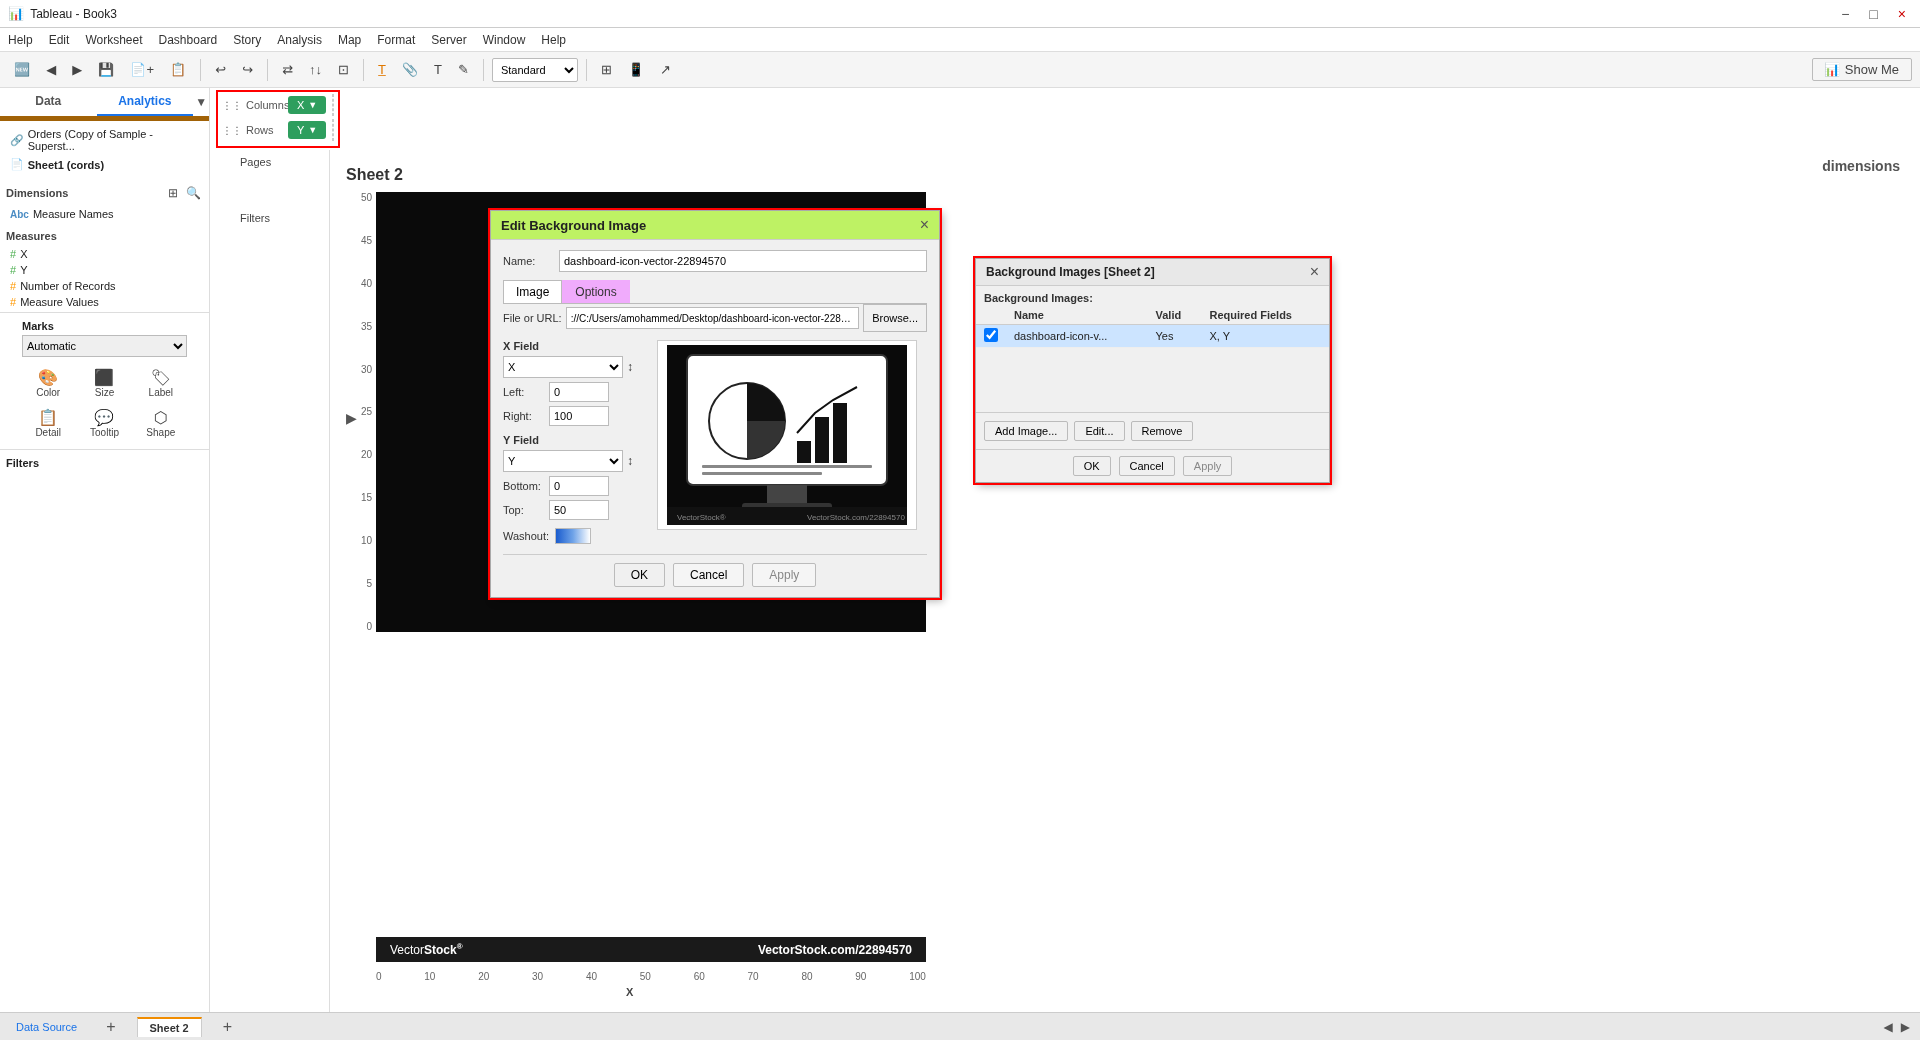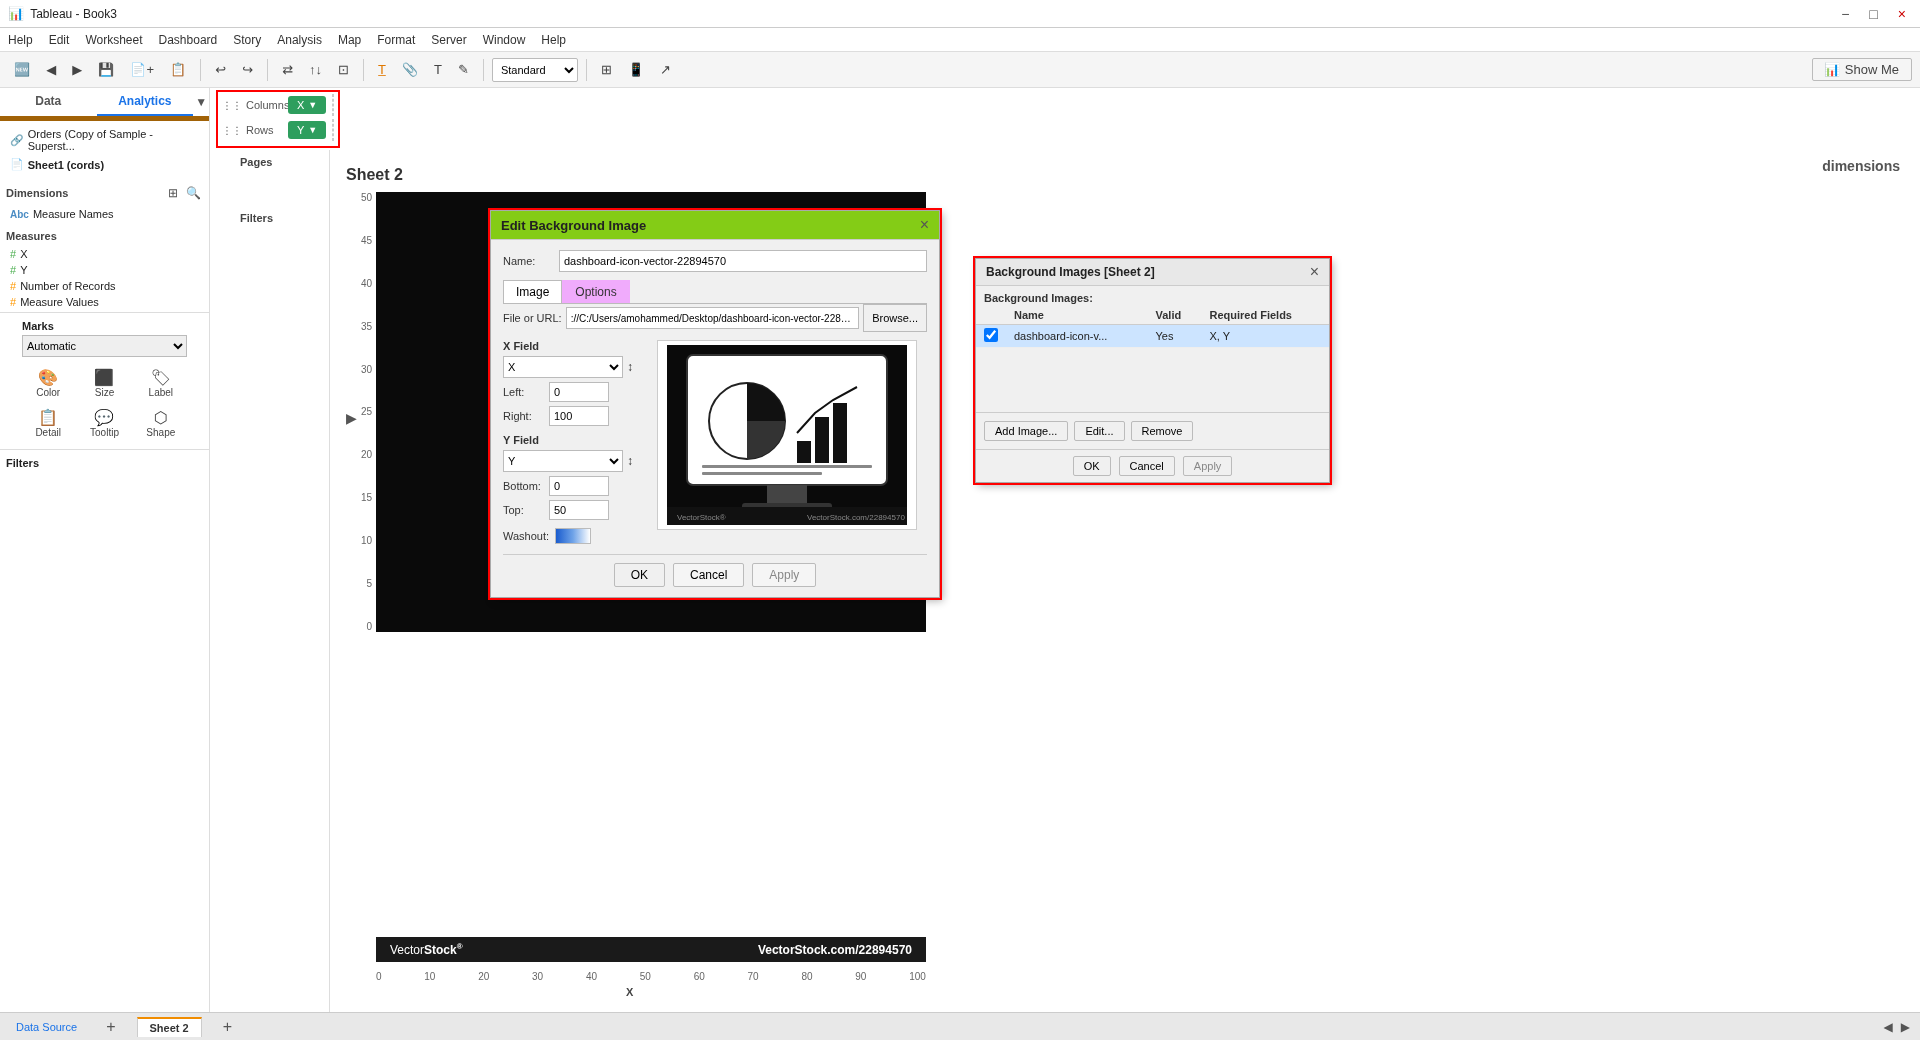--- a/index.html
+++ b/index.html
@@ -54,21 +54,21 @@
 
     
     #center-area { flex: 1; display: flex; flex-direction: column; background: #fff; overflow: hidden; }
     .shelf-row { display: flex; align-items: center; gap: 6px; margin-bottom: 3px; }
     .shelf-label { font-size: 11px; color: #555; width: 60px; display: flex; align-items: center; gap: 4px; }
     .shelf-pill { background: #2e9e5e; color: #fff; border-radius: 3px; padding: 2px 8px; font-size: 11px; display: flex; align-items: center; gap: 4px; cursor: pointer; border: 1px solid transparent; }
     .shelf-drop { border: 1px dashed #ccc; height: 22px; flex: 1; background: #fff; }
 
     
     #pages-filters { width: 120px; border-right: 1px solid #ddd; padding: 6px; font-size: 11px; }
-    .pf-header { font-weight: bold; margin-bottom: 4px; color: #444; padding-left: 24px; }
+    .pf-header { font-weight: normal; margin-bottom: 4px; color: #444; padding-left: 24px; }
 
     
     #canvas-wrapper { display: flex; flex: 1; overflow: hidden; }
     #canvas-area { flex: 1; background: #fff; padding: 16px; position: relative; overflow: hidden; }
     .sheet-title { font-size: 16px; font-weight: bold; color: #333; margin-bottom: 8px; }
 
     
     #chart-container { position: relative; width: 100%; height: calc(100% - 40px); }
 
     
@@ -83,21 +83,21 @@
     .sheet-tab { background: #fff; border: 1px solid #ccc; border-bottom: none; padding: 3px 12px; font-size: 11px; cursor: pointer; color: #333; }
     .sheet-tab.active { background: #fff; border-top: 2px solid #f08c00; font-weight: bold; }
     .tab-add-btn { background: none; border: none; font-size: 16px; cursor: pointer; color: #555; padding: 0 4px; }
     #data-source-tab { font-size: 11px; color: #1a73e8; cursor: pointer; padding: 3px 8px; }
 
     
     .dialog-overlay { position: fixed; top: 0; left: 0; width: 100%; height: 100%; pointer-events: none; }
 
     
     #edit-bg-dialog { position: absolute; top: 210px; left: 490px; width: 450px; background: #f0f0f0; border: 1px solid #aaa; box-shadow: 3px 3px 8px rgba(0,0,0,0.3); z-index: 100; pointer-events: all; }
-    .dialog-title-bar { background: #84cc16; border-bottom: 1px solid #ccc; padding: 6px 10px; display: flex; align-items: center; justify-content: space-between; font-size: 13px; font-weight: bold; }
+    .dialog-title-bar { background: #bef264; border-bottom: 1px solid #ccc; padding: 6px 10px; display: flex; align-items: center; justify-content: space-between; font-size: 13px; font-weight: bold; }
     .dialog-close-btn { background: none; border: none; font-size: 16px; cursor: pointer; color: #555; line-height: 1; }
     .dialog-body { padding: 10px 12px; }
     .dialog-field-row { display: flex; align-items: center; gap: 6px; margin-bottom: 8px; }
     .dialog-label { font-size: 11px; color: #333; width: 50px; flex-shrink: 0; }
     .dialog-input-full { flex: 1; height: 22px; border: 1px solid #bbb; font-size: 11px; padding: 0 4px; background: #fff; }
     .dialog-tabs { display: flex; border-bottom: 1px solid #bbb; }
     .dialog-tab { padding: 4px 12px; font-size: 12px; cursor: pointer; border: 1px solid transparent; border-bottom: none; color: #333; background: #f0abfc; }
     .dialog-tab.active { background: #fff; border-color: #bbb; border-bottom-color: #fff; color: #000; }
     .dialog-content-row { display: flex; gap: 10px; }
     .dialog-left { flex: 1; }

